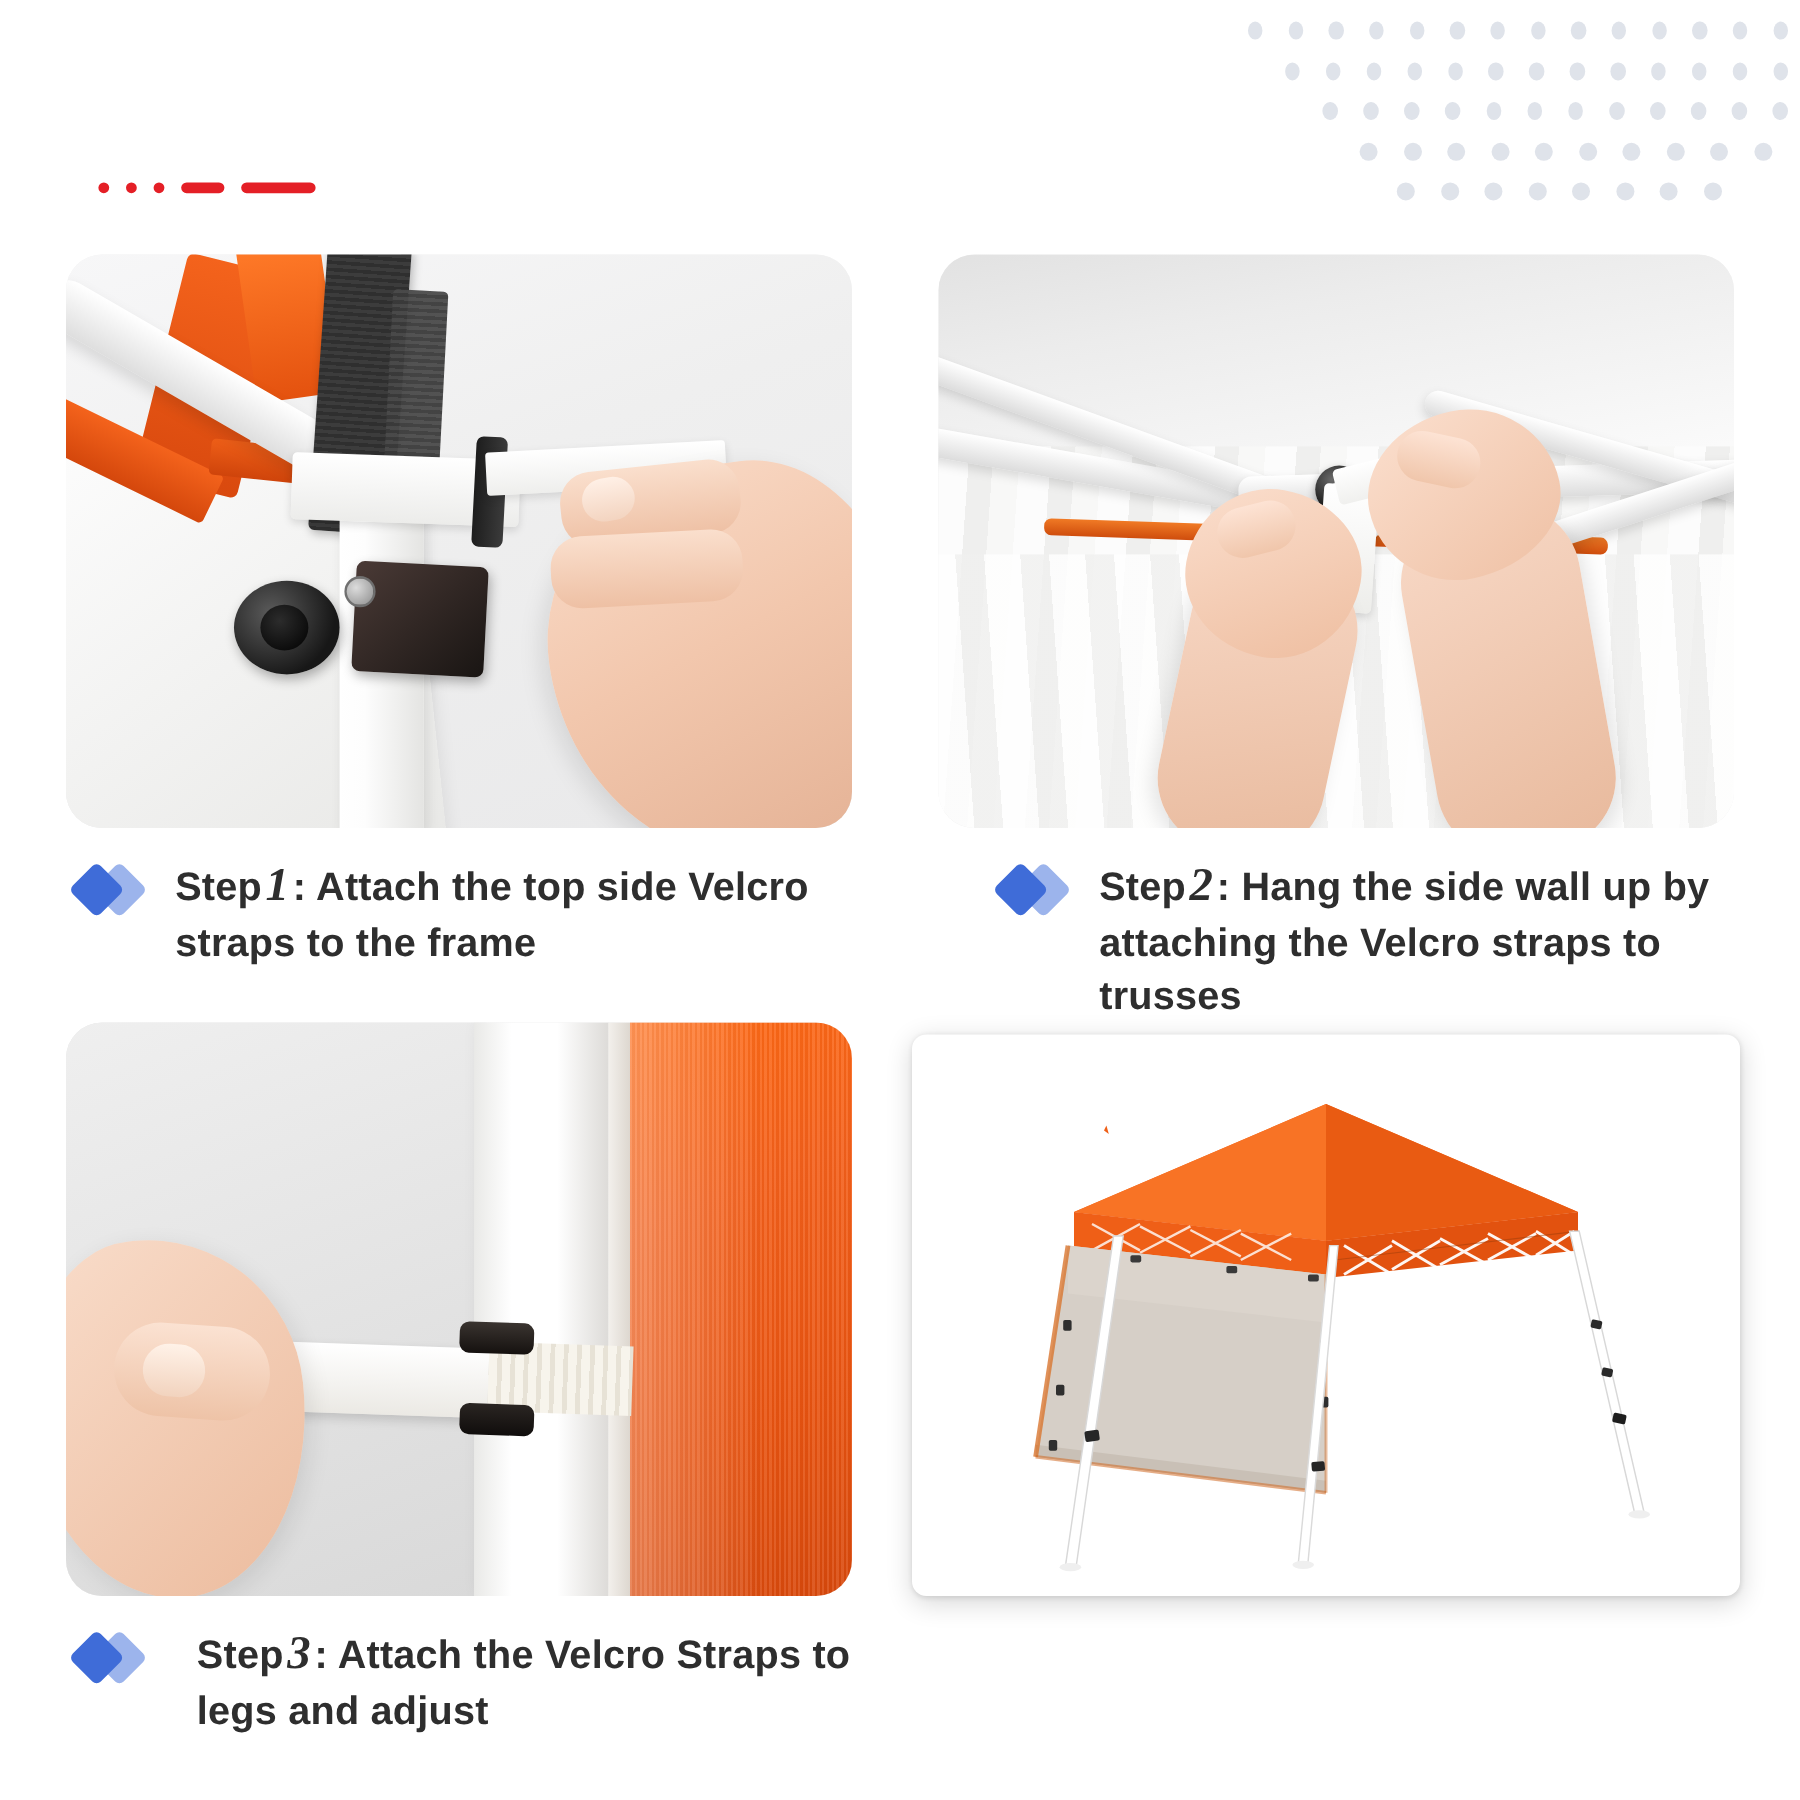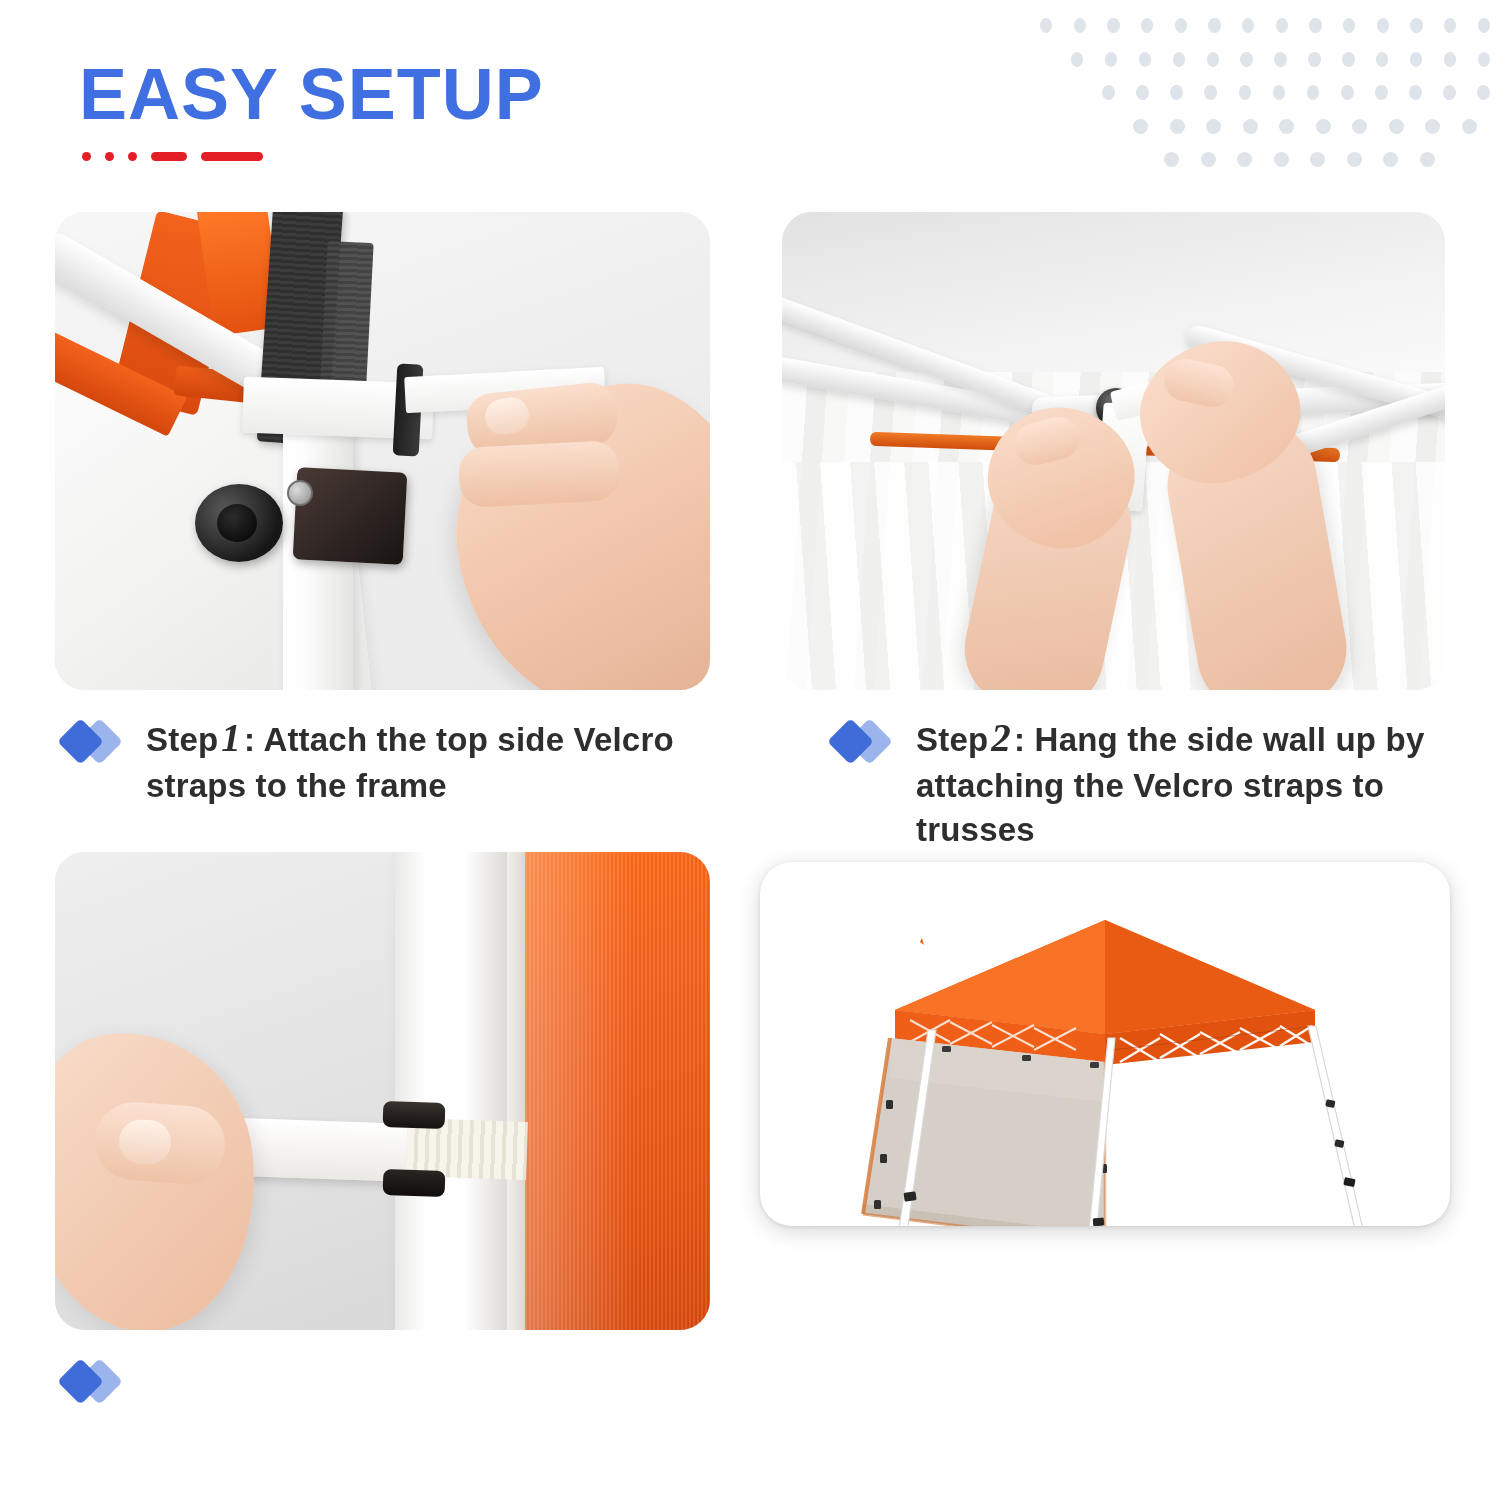--- a/index.html
+++ b/index.html
@@ -31,22 +31,22 @@
   .rule i.d5 { width: 62px; }
 
   
   .panel {
     position: absolute; border-radius: 30px; overflow: hidden; background: #f2f2f2;
   }
   .panel.p1 { left: 55px;  top: 212px; width: 655px; height: 478px; }
   .panel.p2 { left: 782px; top: 212px; width: 663px; height: 478px; }
   .panel.p3 { left: 55px;  top: 852px; width: 655px; height: 478px; }
   .card {
-    position: absolute; left: 760px; top: 862px; width: 690px; height: 364px;
-    background: #ffffff; border-radius: 32px;
+    position: absolute; left: 760px; top: 862px; width: 690px; height: 468px;
+    background: #ffffff; border-radius: 12px;
     box-shadow: 0 5px 22px rgba(0,0,0,0.16), 0 1px 4px rgba(0,0,0,0.10);
     overflow: hidden;
   }
 
   
   .caption { position: absolute; display: flex; align-items: flex-start; gap: 26px; }
   .caption.c1 { left: 62px;  top: 712px; width: 660px; }
   .caption.c2 { left: 832px; top: 712px; width: 680px; }
   .caption.c3 { left: 62px;  top: 1352px; width: 700px; }
 
@@ -273,21 +273,20 @@
         <span class="dot" style="background: rgb(223, 227, 234);"></span>
         <span class="dot" style="background: rgb(223, 227, 234);"></span>
         <span class="dot" style="background: rgb(223, 227, 234);"></span>
         <span class="dot" style="background: rgb(223, 227, 234);"></span>
         <span class="dot" style="background: rgb(223, 227, 234);"></span>
         <span class="dot" style="background: rgb(223, 227, 234);"></span>
         <span class="dot" style="background: rgb(223, 227, 234);"></span>
       </div>
     </div>
 
-  <div class="heading">EASY SETUP</div>
   <div class="rule">
     <i class="d1"></i>
     <i class="d2"></i>
     <i class="d3"></i>
     <i class="d4"></i>
     <i class="d5"></i>
   </div>
 
   <div class="panel p1">
     <div class="p1-bg"></div>
@@ -457,15 +456,19 @@
       <span>Step</span><span class="num">2</span><span>:</span>
       <span>Hang the side wall up by attaching the Velcro straps to trusses</span>
     </div>
   </div>
 
   <div class="caption c3">
     <div class="bullet">
       <span class="back"></span>
         <span class="front"></span>
     </div>
+    <div class="caption-text">
+      <span>Step</span><span class="num">3</span><span>:</span>
+      <span>Attach the Velcro Straps to legs and adjust</span>
+    </div>
   </div>
 
 </div>
 
 </body></html>

